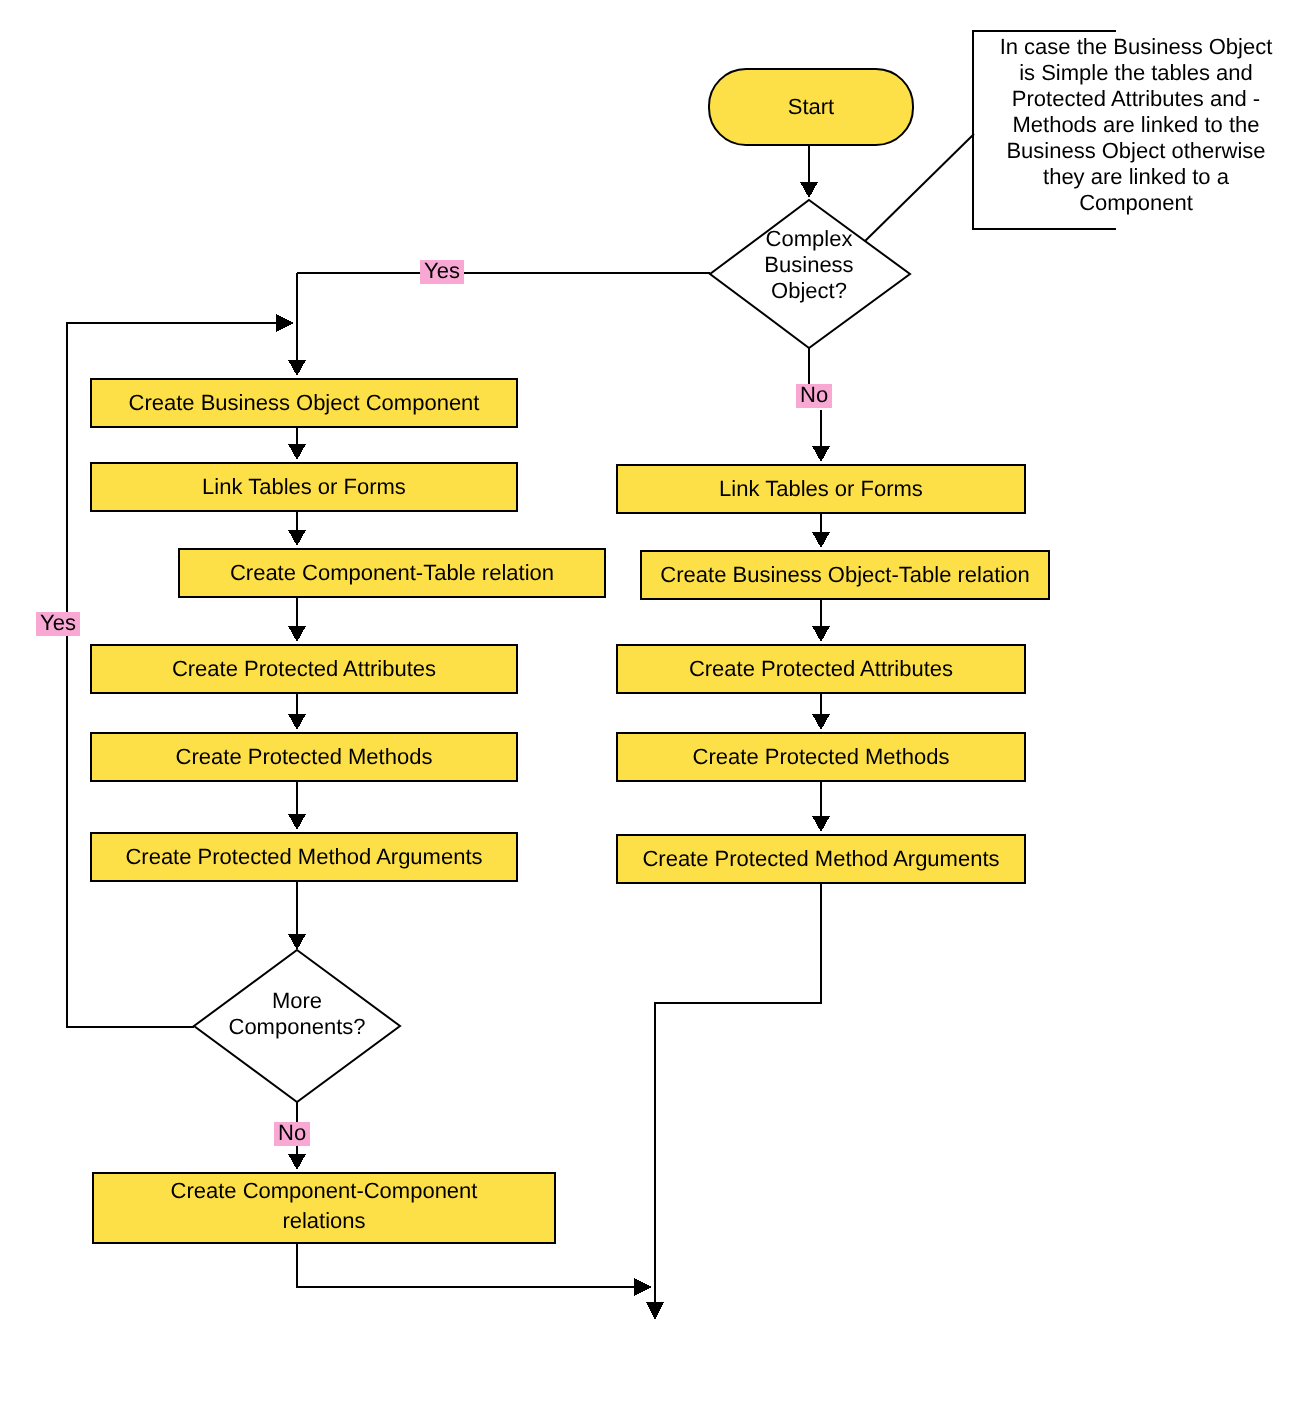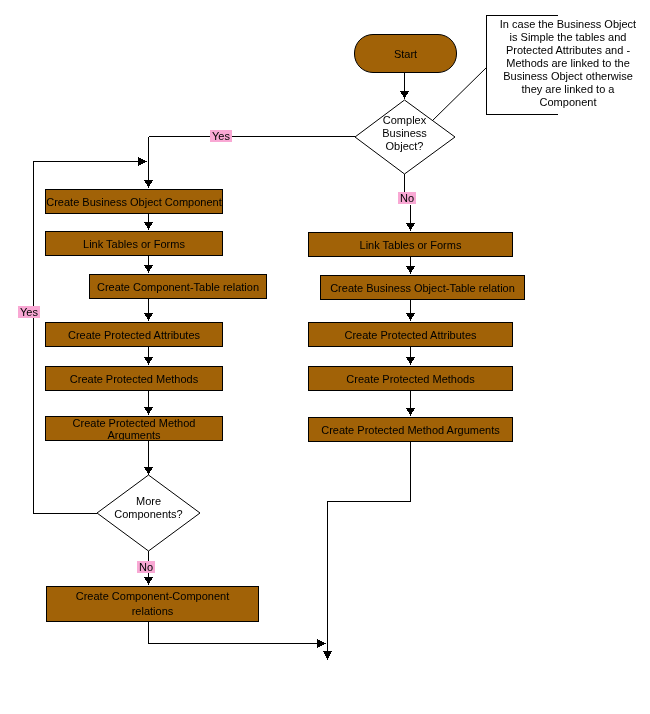--- a/index.html
+++ b/index.html
@@ -22,21 +22,21 @@
     left: 0;
     top: 0;
   }
   .node {
     position: absolute;
     box-sizing: border-box;
     display: flex;
     align-items: center;
     justify-content: center;
     text-align: center;
-    background: #a16207;
+    background: #fde047;
     line-height: 12px;
   }
   .terminator {
     border: 1px solid #000000;
     border-radius: 19px;
   }
   .pbox {
     border: 1px solid #000000;
   }
   .pbox.twoline {
@@ -60,28 +60,28 @@
   .note-text {
     position: absolute;
     left: 487px;
     top: 18px;
     width: 162px;
     text-align: center;
     line-height: 13px;
     white-space: pre-line;
   }
   
-  .lb { left: 45px; width: 178px; height: 25px; }
+  .lb { left: 45px; width: 214px; height: 25px; }
   .lb1 { top: 189px; }
   .lb2 { top: 231px; }
   .lb3 { top: 274px; margin-left: 44px; }
   .lb4 { top: 322px; }
   .lb5 { top: 366px; }
   .lb6 { top: 416px; }
-  .lbf { left: 46px; top: 586px; width: 213px; height: 36px; }
+  .lbf { left: 46px; top: 586px; width: 232px; height: 36px; }
   
   .rb { left: 308px; width: 205px; height: 25px; }
   .rb1 { top: 232px; }
   .rb2 { top: 275px; margin-left: 12px; }
   .rb3 { top: 322px; }
   .rb4 { top: 366px; }
   .rb5 { top: 417px; }
 </style>
 </head>
 <body>

